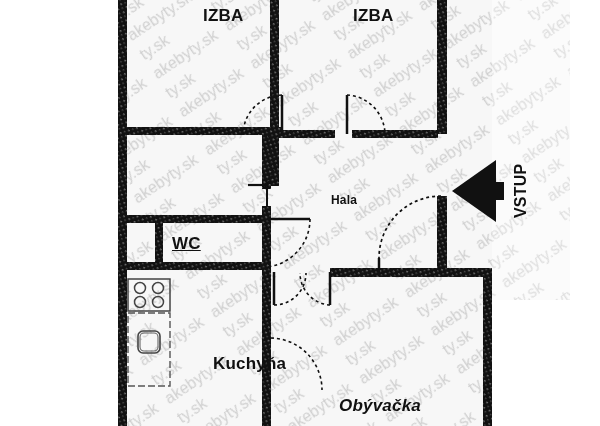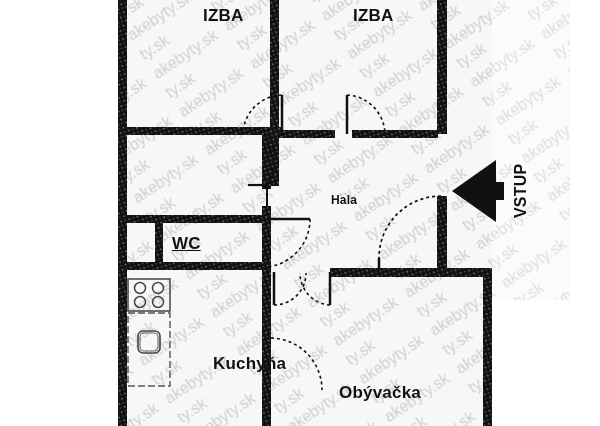--- a/index.html
+++ b/index.html
@@ -158,17 +158,17 @@
 
   <div class="room-label" style="left:353px; top:6px; font-size:17px;">IZBA</div>
 
 
   <div class="room-label" style="left:172px; top:234px; font-size:17px;text-decoration:underline;">WC</div>
 
   <div class="room-label" style="left:331px; top:193px; font-size:12px;">Hala</div>
 
   <div class="room-label" style="left:178px; top:354px; font-size:17px;margin-left:35px;">Kuchyňa</div>
 
-  <div class="room-label" style="left:339px; top:383px; font-size:17px;">Obývačka</div>
+  <div class="room-label" style="left:339px; top:396px; font-size:17px;font-style:italic;">Obývačka</div>
 
   <div class="room-label vertical" style="left:512px; top:218px; font-size:16px; transform: rotate(-90deg);">VSTUP</div>
 
 </div>
 
 </body></html>

